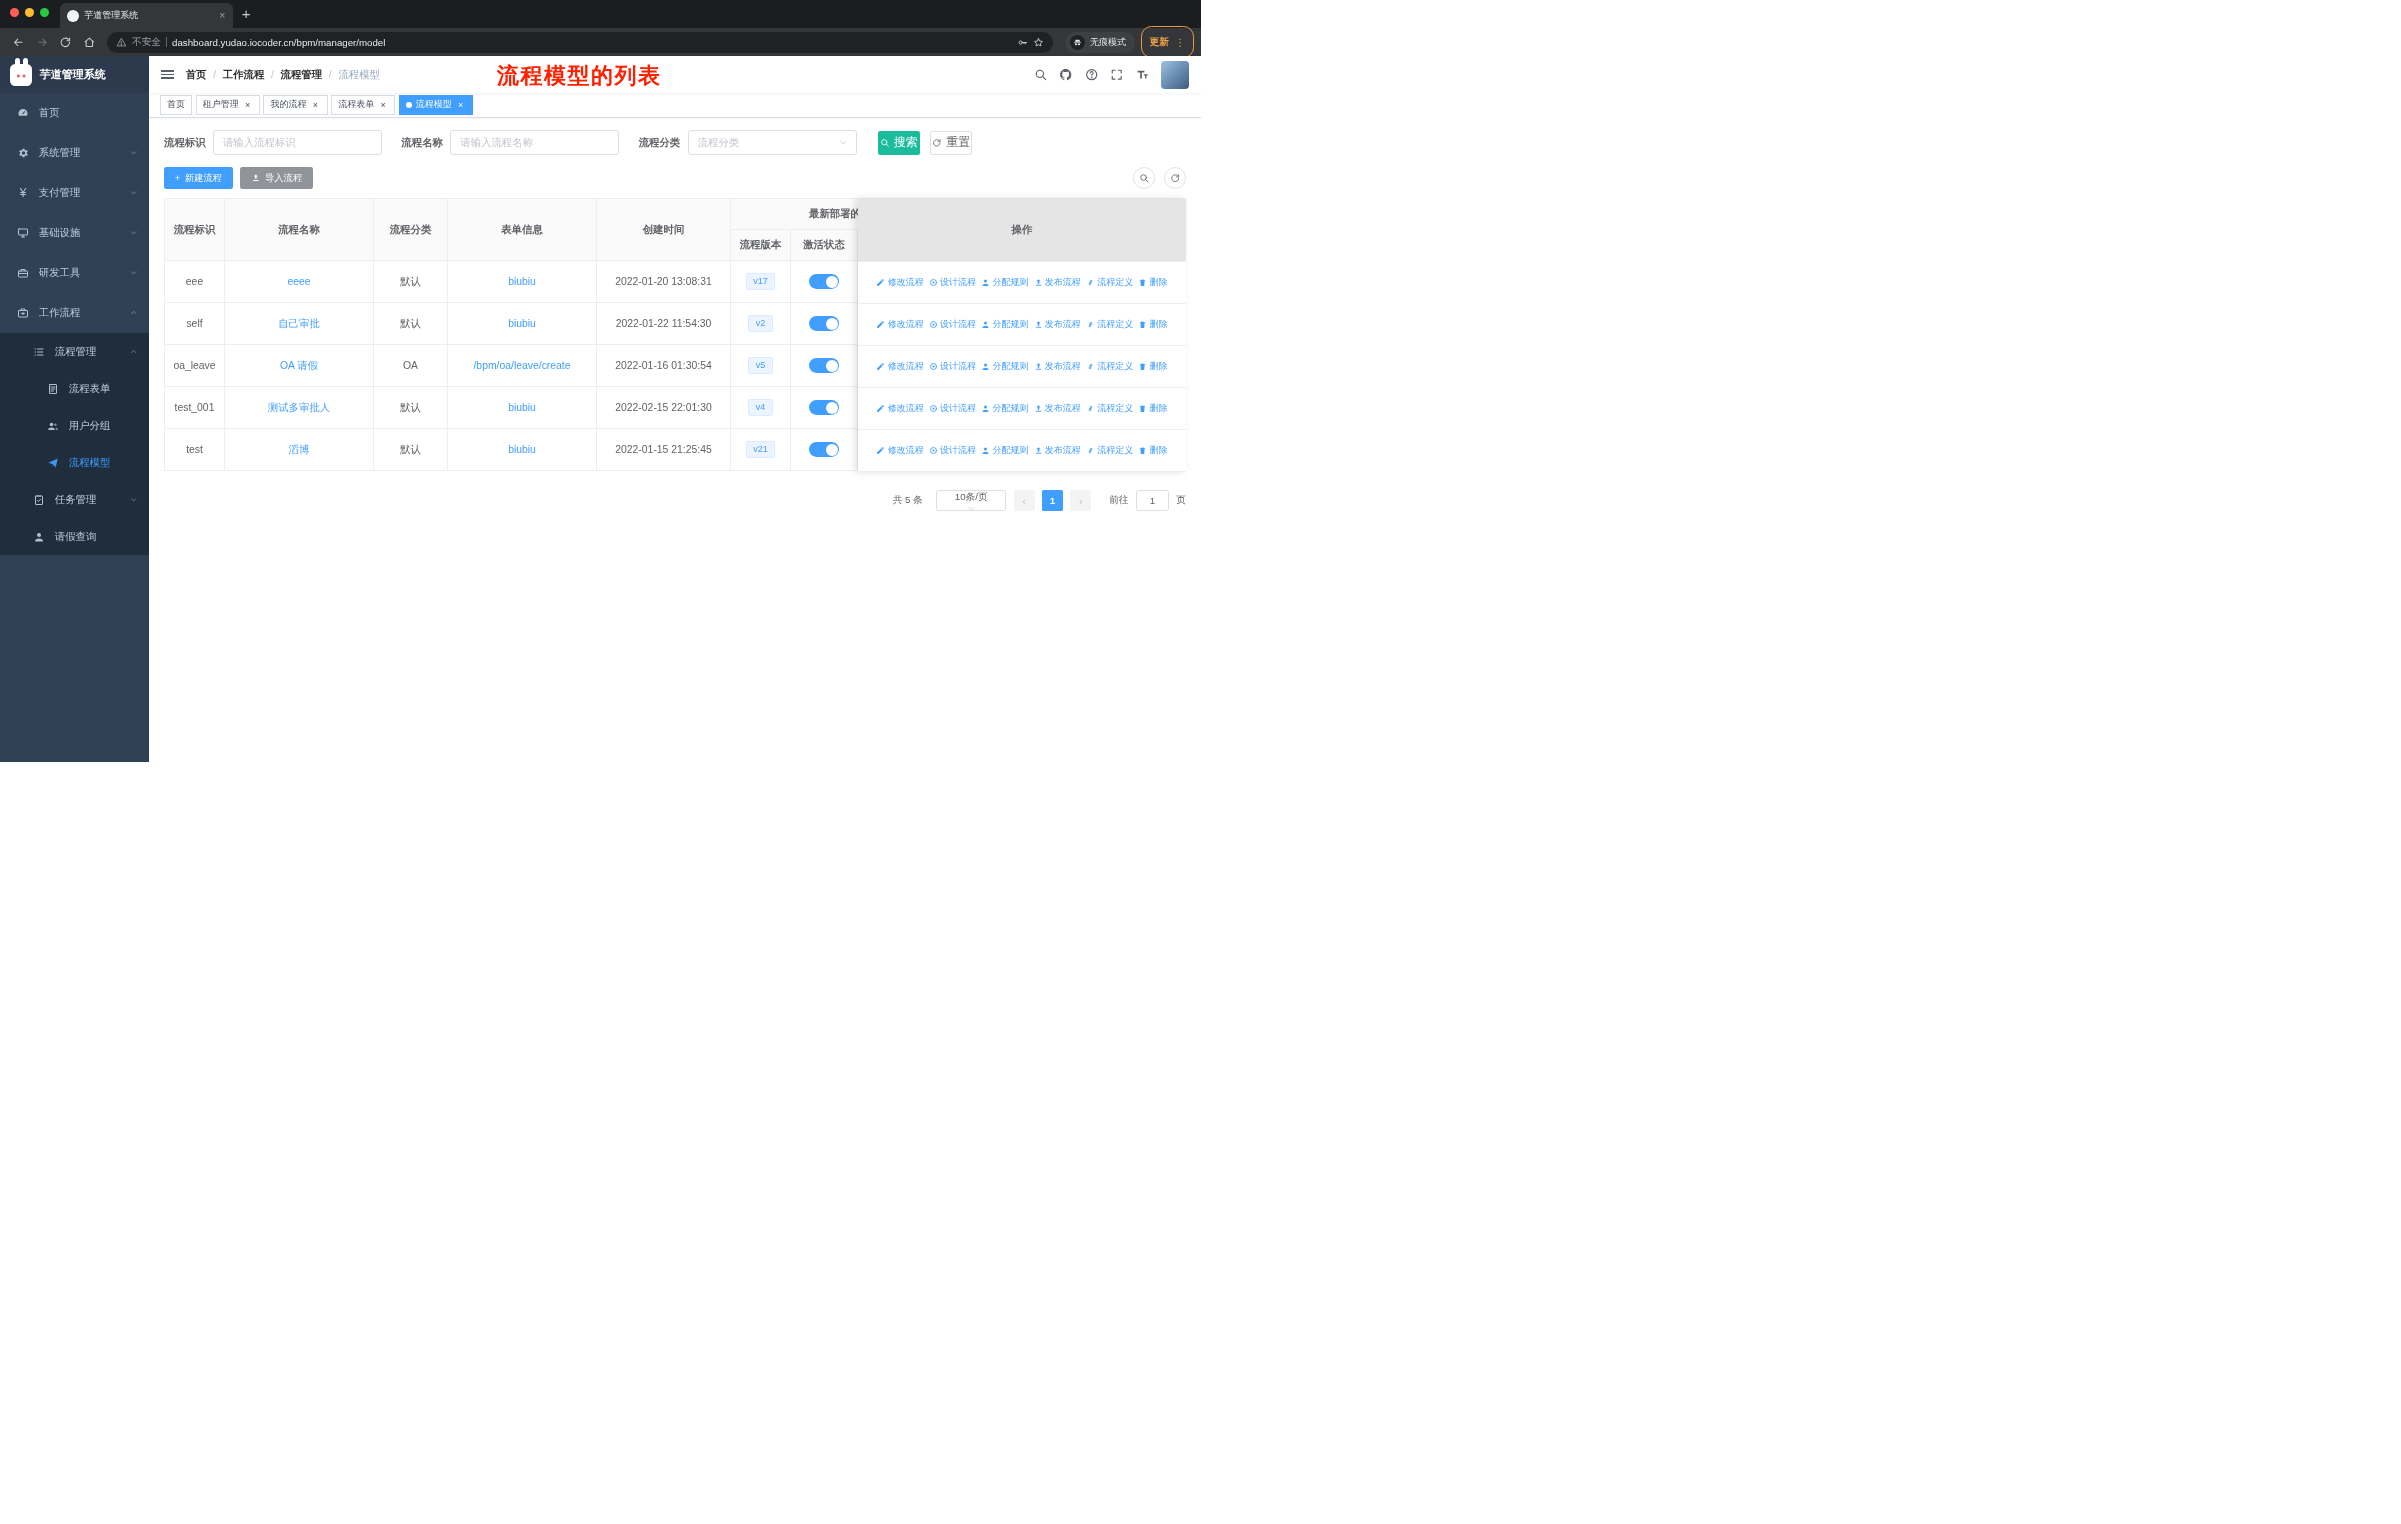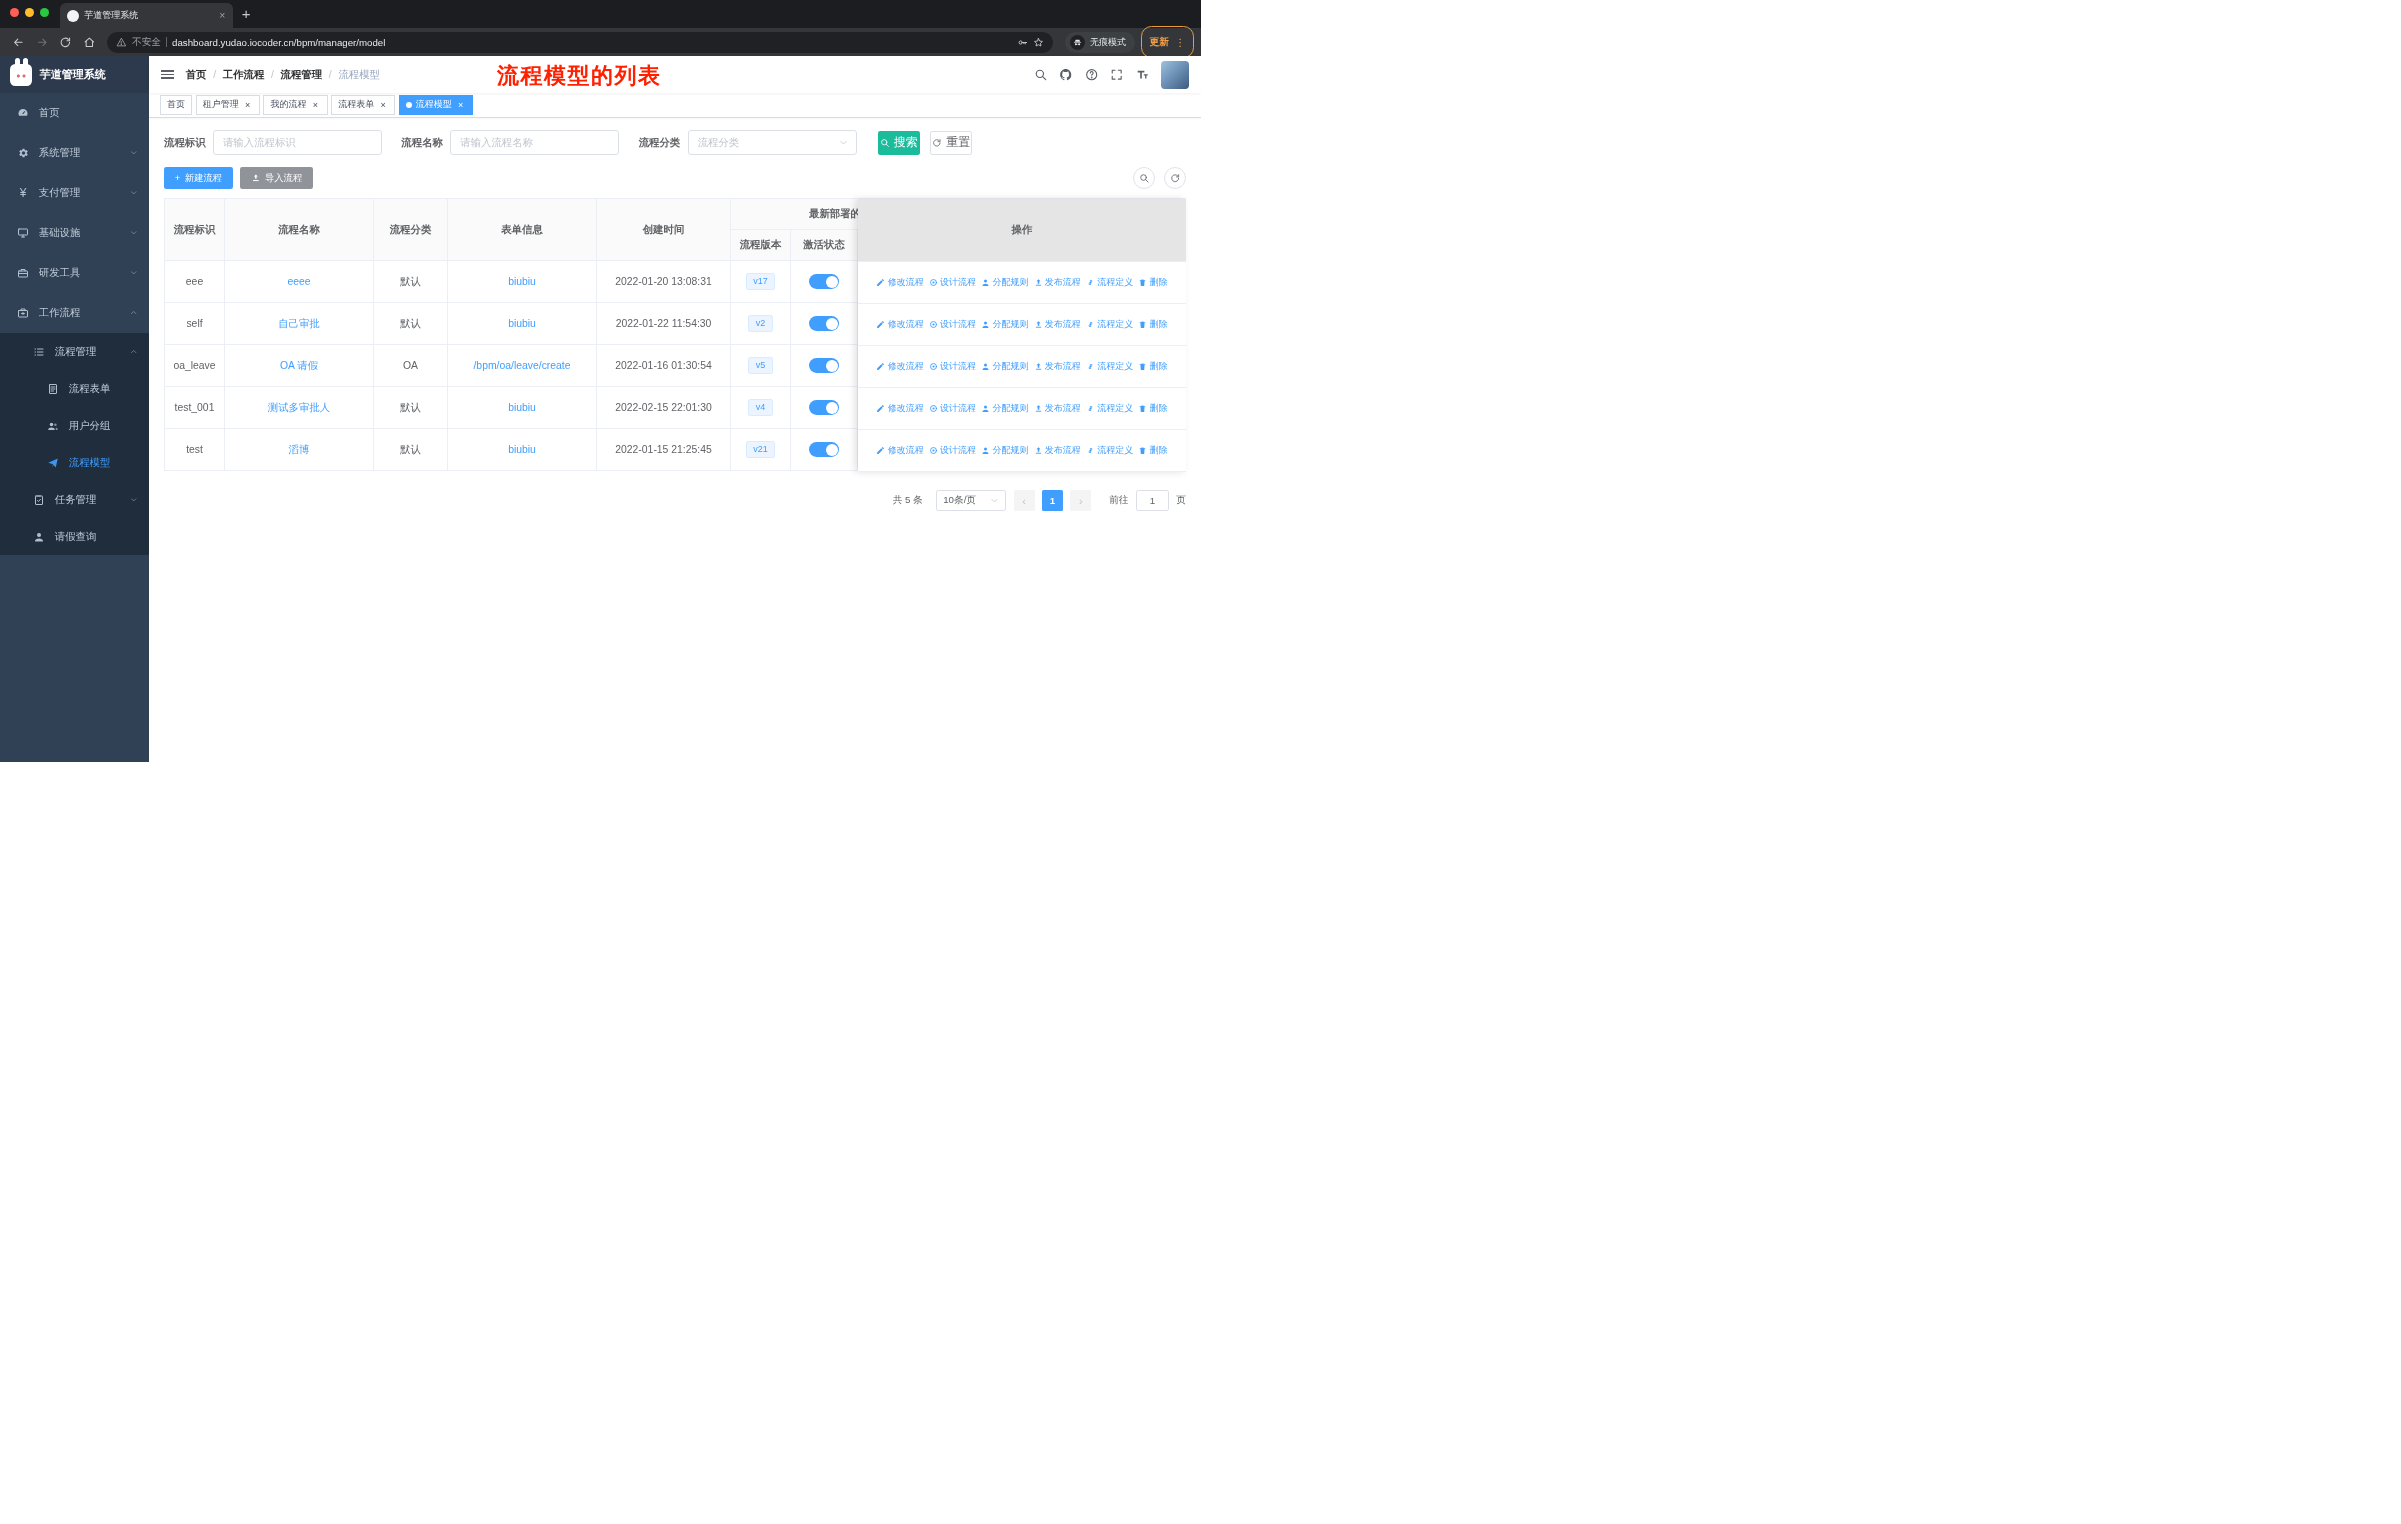--- a/index.html
+++ b/index.html
@@ -131,21 +131,21 @@
                   font-size:10.4px; font-weight:700; color:#606266; }
   .fixed-row { height:42px; border-bottom:0.7px solid #ebeef5; display:flex; align-items:center; justify-content:center; gap:5.2px; }
   .alink { display:inline-flex; align-items:center; gap:2.2px; color:var(--accent); font-size:9px; cursor:pointer; white-space:nowrap; }
   .aicon { font-size:9px; }
 
   
   .pagination { margin-top:19.4px; width:1022px; display:flex; justify-content:flex-end; align-items:center;
                 gap:7.4px; font-size:9.7px; color:#606266; }
   .ptotal { margin-right:6px; }
   .psel { width:70px; height:21px; border:0.7px solid #dcdfe6; border-radius:2.2px; display:flex; align-items:center;
-          justify-content:space-between; padding:0 6px; cursor:pointer; background:#fff; }
+          justify-content:space-between; padding:0 6px; cursor:pointer; background:#fff;flex-direction:column; }
   .pbtn { width:21px; height:21px; background:#f4f4f5; border-radius:1.5px; display:grid; place-items:center;
           color:#c0c4cc; font-size:11px; cursor:pointer; }
   .pcur { width:21px; height:21px; background:var(--accent); color:#fff; border-radius:1.5px; display:grid;
           place-items:center; font-weight:700; cursor:pointer; }
   .goto-label { margin-left:10.4px; }
   .goto-input { width:33px; height:21px; border:0.7px solid #dcdfe6; border-radius:2.2px; text-align:center;
                 font-size:9.7px; color:#606266; outline:none; }
 </style>
 </head>
 <body style="--accent: #409EFF; --search-btn: #1ABC9C; --import-btn: #909399; --annotation: #FF2000; --sidebar-bg: #304156; --submenu-bg: #1F2D3D;">

